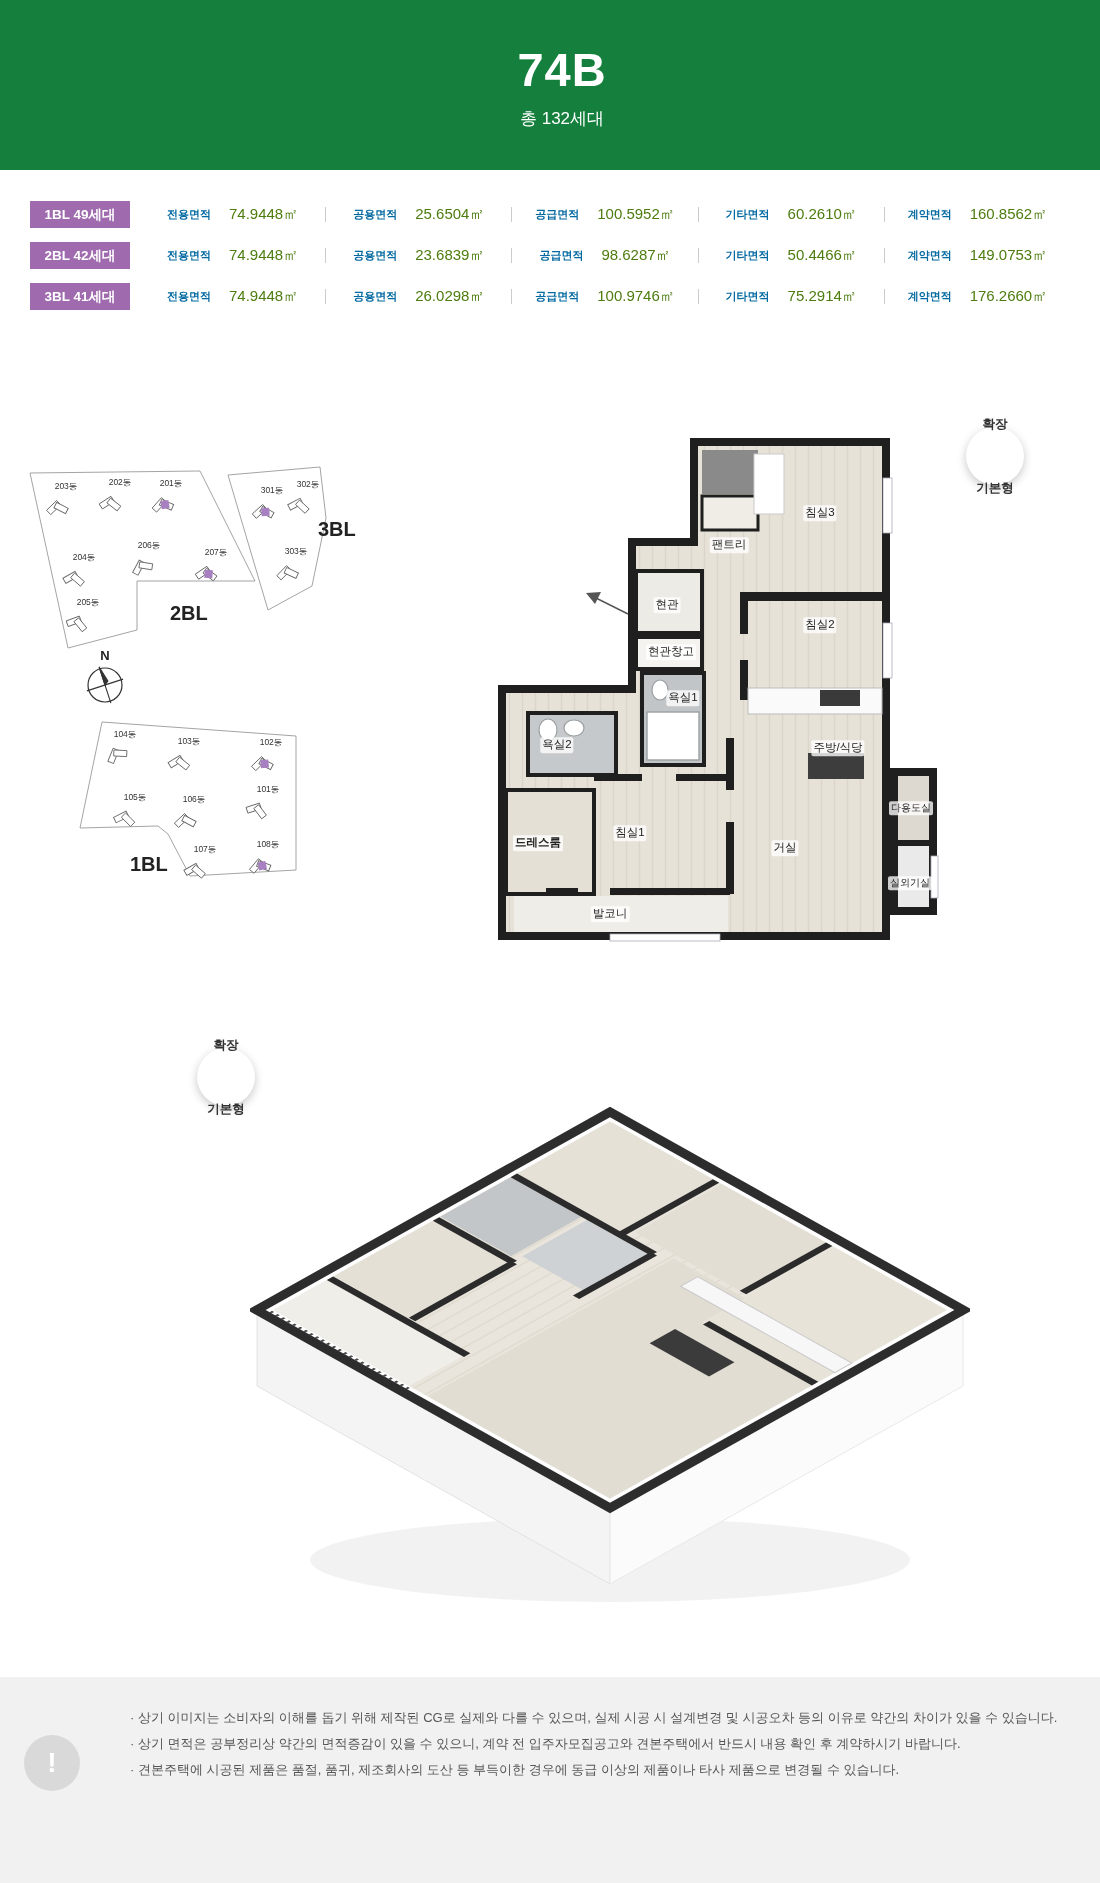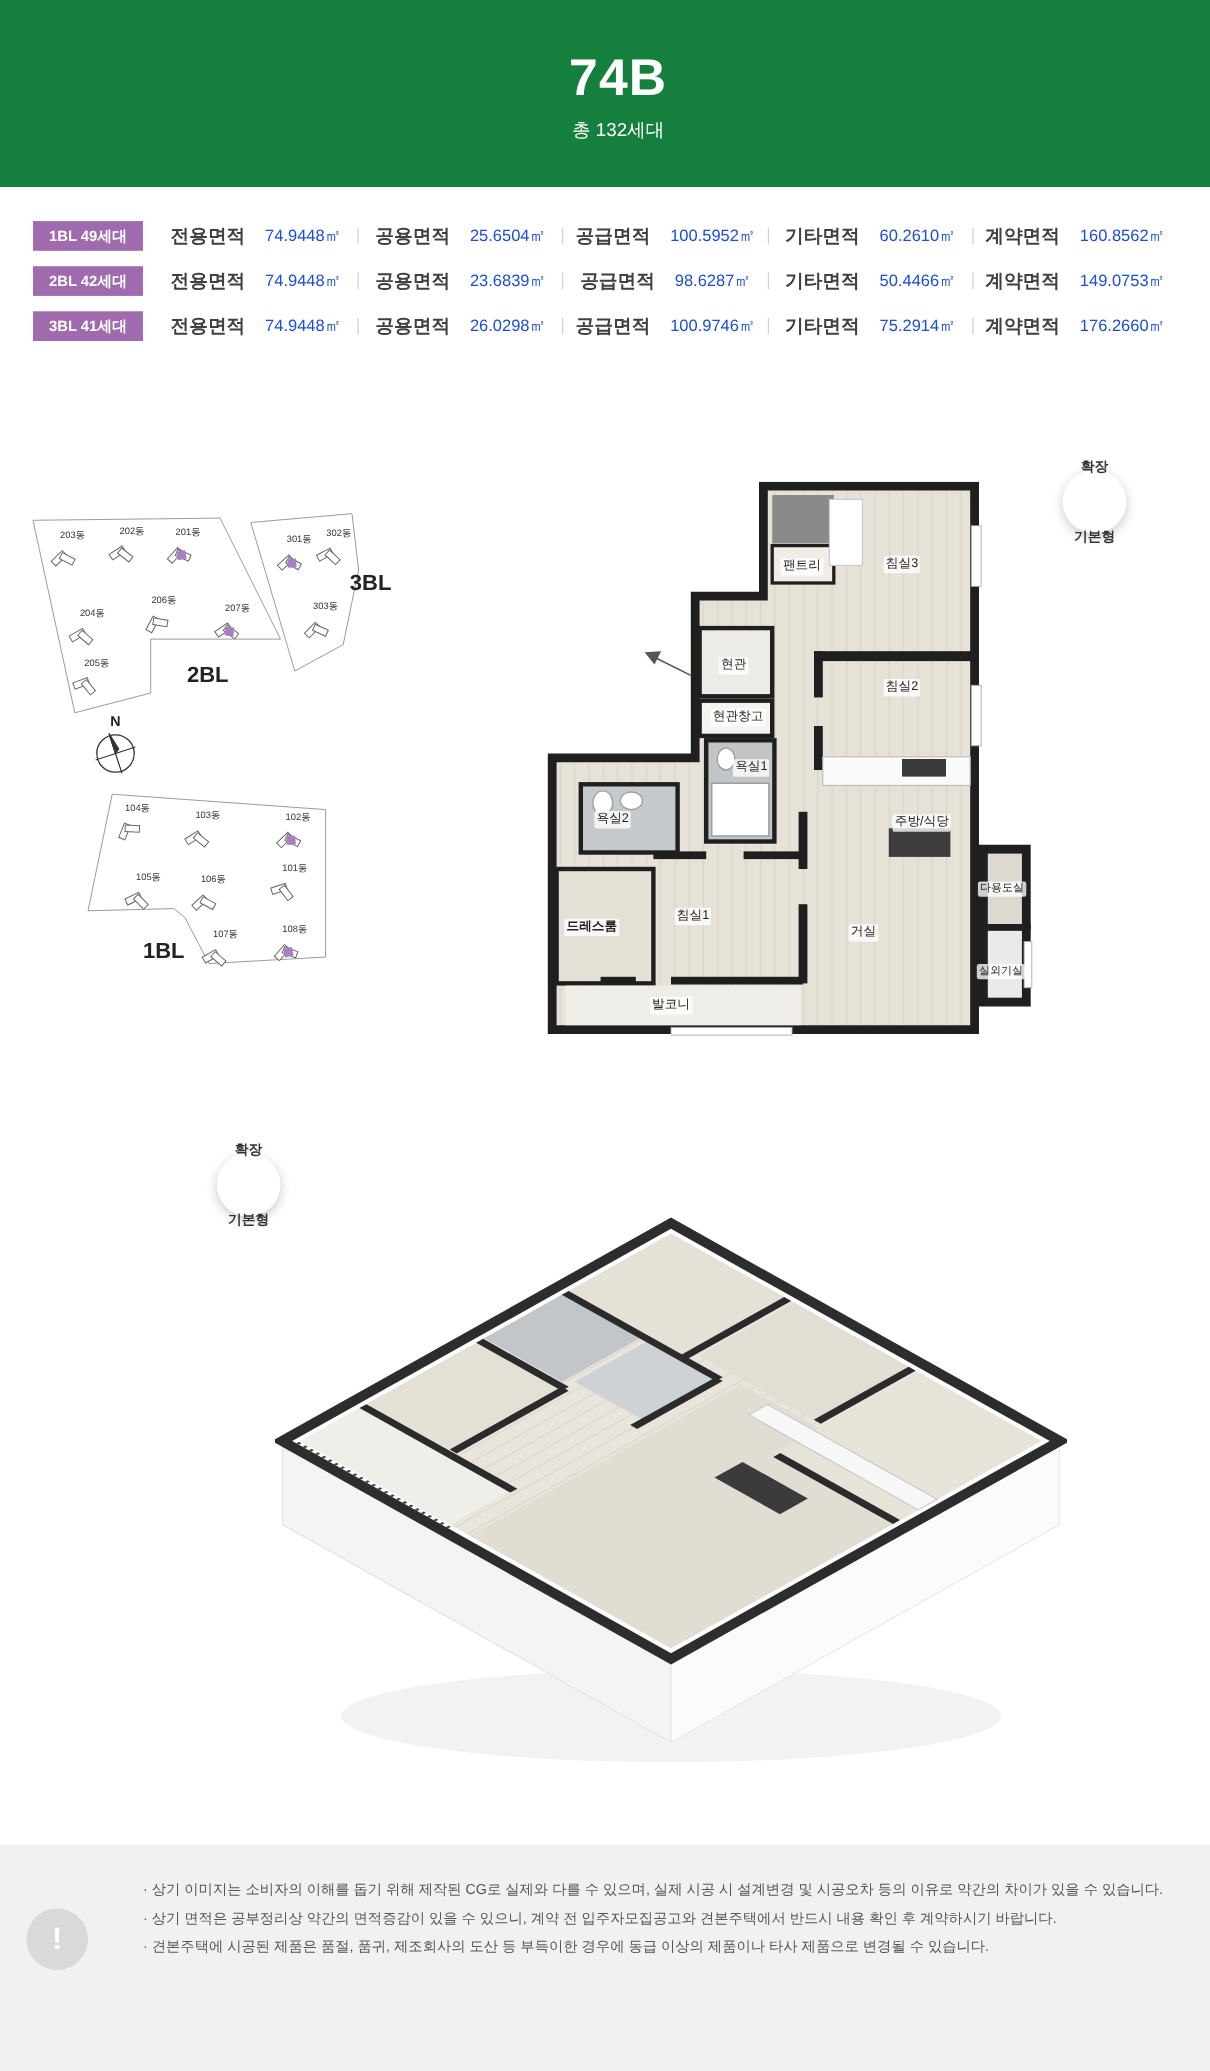--- a/index.html
+++ b/index.html
@@ -10,22 +10,22 @@
         display:flex;flex-direction:column;align-items:center;justify-content:center;color:#fff;padding-left:12px;}
   .hero-title{font-size:47px;font-weight:800;letter-spacing:1px;line-height:1;margin-top:6px;}
   .hero-sub{font-size:17px;font-weight:500;margin-top:14px;}
   
   .spec-table{position:absolute;left:30px;top:201px;width:1040px;}
   .spec-row{display:flex;align-items:center;height:27px;margin-bottom:14px;}
   .spec-badge{width:100px;height:27px;background:#9f6bae;color:#fff;font-size:13.5px;font-weight:600;
               display:flex;align-items:center;justify-content:center;flex:0 0 auto;}
   .spec-cells{flex:1;display:flex;align-items:center;margin-left:10px;}
   .spec-cell{flex:1;display:flex;align-items:center;justify-content:center;gap:18px;white-space:nowrap;}
-  .spec-cell .lbl{font-size:17px;font-weight:700;color:#404040;}
-  .spec-cell .val{font-size:15px;color:#1d4ed8;}
+  .spec-cell .lbl{font-size:11px;font-weight:700;color:#0369a1;}
+  .spec-cell .val{font-size:15px;color:#4d7c0f;}
   .vdiv{width:1px;height:15px;background:#ccc;flex:0 0 auto;}
   
   .siteplan-svg{position:absolute;left:20px;top:458px;width:340px;height:430px;}
   
   .floorplan-svg{position:absolute;left:490px;top:438px;width:450px;height:510px;}
   .fp-label{position:absolute;transform:translate(-50%,-50%);font-size:11.5px;color:#222;
             background:rgba(255,255,255,.78);padding:0 2px;border-radius:2px;white-space:nowrap;
             line-height:1.35;z-index:4;}
   .fp-label.small{font-size:10px;}
   
@@ -328,21 +328,21 @@
       <rect x="441" y="418" width="7" height="42"></rect>
       <rect x="120" y="496" width="110" height="7"></rect>
     </g>
 
     <g>
       <line x1="138" y1="176" x2="104" y2="159" stroke="#555" stroke-width="1.4"></line>
       <polygon points="96,155 111,154 105,166" fill="#555"></polygon>
     </g>
   </svg>
 
-  <div class="fp-label" style="left:729px;top:515px;text-align:right;">팬트리</div>
+  <div class="fp-label" style="left:729px;top:545px;text-align:right;">팬트리</div>
   <div class="fp-label" style="left:820px;top:513px;">침실3</div>
   <div class="fp-label" style="left:667px;top:605px;">현관</div>
   <div class="fp-label" style="left:671px;top:652px;">현관창고</div>
   <div class="fp-label" style="left:683px;top:698px;">욕실1</div>
   <div class="fp-label" style="left:820px;top:625px;">침실2</div>
   <div class="fp-label" style="left:838px;top:732px;margin-top:16px;">주방/식당</div>
   <div class="fp-label" style="left:557px;top:745px;">욕실2</div>
   <div class="fp-label small" style="left:911px;top:808px;">다용도실</div>
   <div class="fp-label" style="left:538px;top:843px;font-weight:bold;">드레스룸</div>
   <div class="fp-label" style="left:630px;top:833px;">침실1</div>

